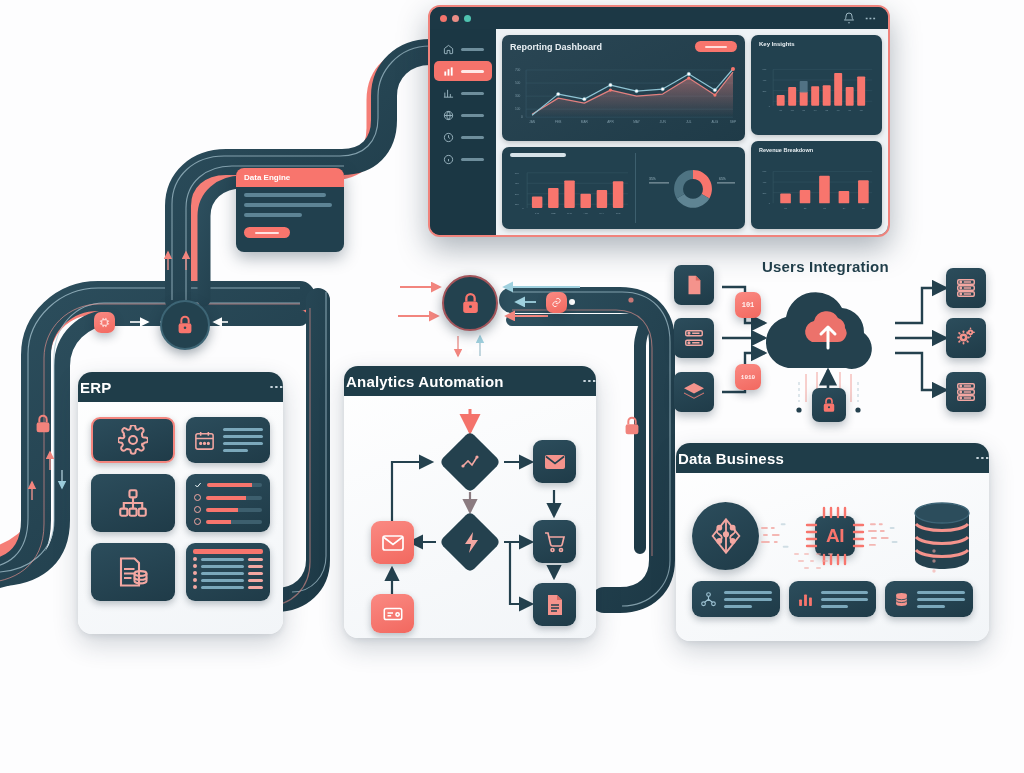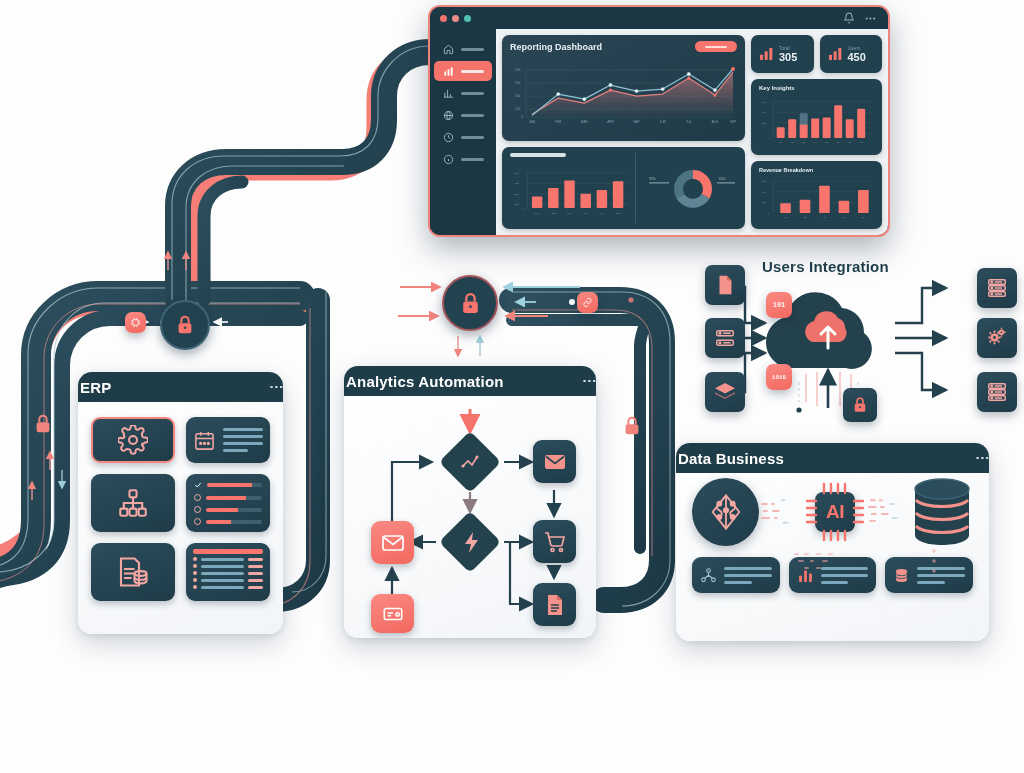--- a/index.html
+++ b/index.html
@@ -97,21 +97,20 @@
   .lockbadge {
     position:absolute; border-radius:50%;
     background:#23424f; display:flex;align-items:center;justify-content:center;
     box-shadow:0 4px 12px rgba(20,40,55,.4);
   }
   .sq-icon {
     position:absolute; border-radius:7px;
     background:linear-gradient(160deg,#2c4d5c,#1f3b48);
     display:flex;align-items:center;justify-content:center;
     box-shadow:0 4px 10px rgba(20,40,55,.3);
-    margin-left:31px;
   }
   .sq-icon.coral { background:linear-gradient(160deg,#fa8a83,#f2685f); }
 </style>
 </head>
 <body>
 
 <div id="stage">
 
   <svg class="pipes" width="1024" height="773" viewBox="0 0 1024 773">
     <defs>
@@ -402,44 +401,20 @@
               <line x1="8" y1="22" x2="28" y2="22" stroke="#cfdce3" stroke-width=".7"></line>
               <line x1="76" y1="22" x2="94" y2="22" stroke="#cfdce3" stroke-width=".7"></line>
               <text x="8" y="19" fill="#9fb9c4" font-size="3.4">35%</text>
               <text x="78" y="19" fill="#9fb9c4" font-size="3.4">65%</text>
             </svg>
           </div>
         </div>
       </div>
 
       <div style="display:flex;flex-direction:column;gap:6px;flex:1;">
-        <div style="display:flex;gap:6px;height:38px;">
-          <div class="card" style="flex:1;display:flex;align-items:center;gap:5px;padding:5px 7px;">
-            <svg width="16" height="16" viewBox="0 0 24 24" fill="#f8756d">
-              <rect x="3" y="13" width="4.5" height="8" rx="1"></rect>
-                <rect x="10" y="8" width="4.5" height="13" rx="1"></rect>
-                <rect x="17" y="3" width="4.5" height="18" rx="1"></rect>
-            </svg>
-            <div style="display:flex;flex-direction:column;">
-              <span style="color:#7e9aa8;font-size:5px;">Total</span>
-              <span style="color:#e8eff3;font-size:11px;font-weight:bold;">305</span>
-            </div>
-          </div>
-          <div class="card" style="flex:1;display:flex;align-items:center;gap:5px;padding:5px 7px;">
-            <svg width="16" height="16" viewBox="0 0 24 24" fill="#f8756d">
-              <rect x="3" y="13" width="4.5" height="8" rx="1"></rect>
-                <rect x="10" y="8" width="4.5" height="13" rx="1"></rect>
-                <rect x="17" y="3" width="4.5" height="18" rx="1"></rect>
-            </svg>
-            <div style="display:flex;flex-direction:column;">
-              <span style="color:#7e9aa8;font-size:5px;">Users</span>
-              <span style="color:#e8eff3;font-size:11px;font-weight:bold;">450</span>
-            </div>
-          </div>
-        </div>
 
         <div class="card" style="flex:1.15;display:flex;flex-direction:column;">
           <span class="card-title" style="font-size:6px;">Key Insights</span>
           <svg viewBox="0 0 130 58" style="flex:1;margin-top:2px;">
             <g stroke="#3d5f6e" stroke-width=".4">
               <line x1="16" y1="7" x2="128" y2="7"></line>
                 <line x1="16" y1="19" x2="128" y2="19"></line>
               <line x1="16" y1="31" x2="128" y2="31"></line>
                 <line x1="16" y1="43" x2="128" y2="43"></line>
             </g>
@@ -502,20 +477,29 @@
                 <text x="74" y="48">Q3</text>
               <text x="96" y="48">Q4</text>
                 <text x="118" y="48">Q5</text>
             </g>
           </svg>
         </div>
       </div>
     </div>
   </div>
 
+  <div id="dataengine">
+    <div class="de-head">Data Engine</div>
+    <div class="de-line" style="width:82px;"></div>
+    <div class="de-line" style="width:88px;"></div>
+    <div class="de-line" style="width:58px;"></div>
+    <div class="de-btn">
+        <i></i>
+      </div>
+  </div>
 
   <div class="sq-icon coral" style="left:94px;top:312px;width:21px;height:21px;">
     <svg width="11" height="11" viewBox="0 0 24 24" fill="none" stroke="#fff5f4" stroke-width="2">
       <rect x="6" y="6" width="12" height="12" rx="2"></rect>
         <path d="M9 2v3M15 2v3M9 19v3M15 19v3M2 9h3M2 15h3M19 9h3M19 15h3"></path>
     </svg>
   </div>
   <div class="sq-icon coral" style="left:546px;top:292px;width:21px;height:21px;">
     <svg width="11" height="11" viewBox="0 0 24 24" fill="none" stroke="#fff5f4" stroke-width="2">
       <path d="M10 13a5 5 0 007 0l2-2a5 5 0 00-7-7l-1 1"></path>
@@ -857,21 +841,21 @@
         <circle cx="6.3" cy="18.5" r=".8" fill="#f3a7a2"></circle>
       <path d="M9.5 5.5h8M9.5 12h8M9.5 18.5h8"></path>
     </svg>
   </div>
 
   <div class="panel" style="left:676px;top:443px;width:313px;height:198px;">
     <div class="panel-head">
       <span>Data Business</span>
       <span class="kebab">⋮</span>
     </div>
-    <div style="position:relative;height:168px;padding:0 16px;">
+    <div style="position:relative;height:168px;padding:24px 16px;">
 
       <div style="display:flex;align-items:center;justify-content:space-between;height:78px;">
         <div style="width:68px;height:68px;border-radius:50%;background:linear-gradient(150deg,#2c4d5c,#1f3b48);display:flex;align-items:center;justify-content:center;box-shadow:0 4px 11px rgba(20,40,55,.3);">
           <svg width="40" height="40" viewBox="0 0 24 24" fill="none" stroke="#f3a7a2" stroke-width="1.1">
             <path d="M12 2 L20 12 L12 22 L4 12 Z"></path>
             <path d="M12 2 v20"></path>
             <path d="M8 7c-2 1-2 3 0 4s2 3 0 4"></path>
             <path d="M16 7c2 1 2 3 0 4s-2 3 0 4"></path>
             <circle cx="8" cy="7" r="1.2" fill="#f3a7a2"></circle>
               <circle cx="8" cy="15" r="1.2" fill="#f3a7a2"></circle>

